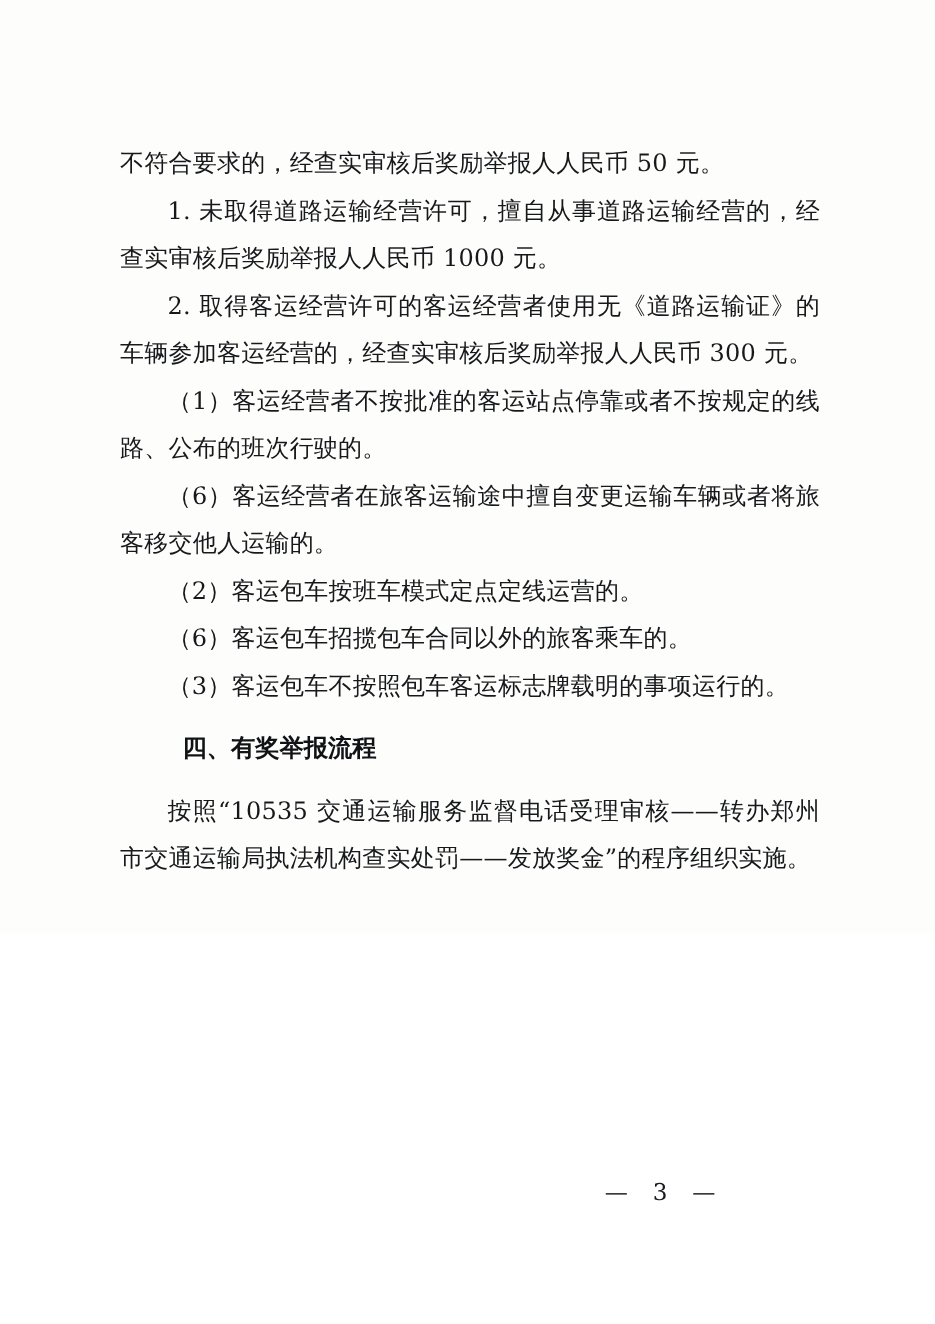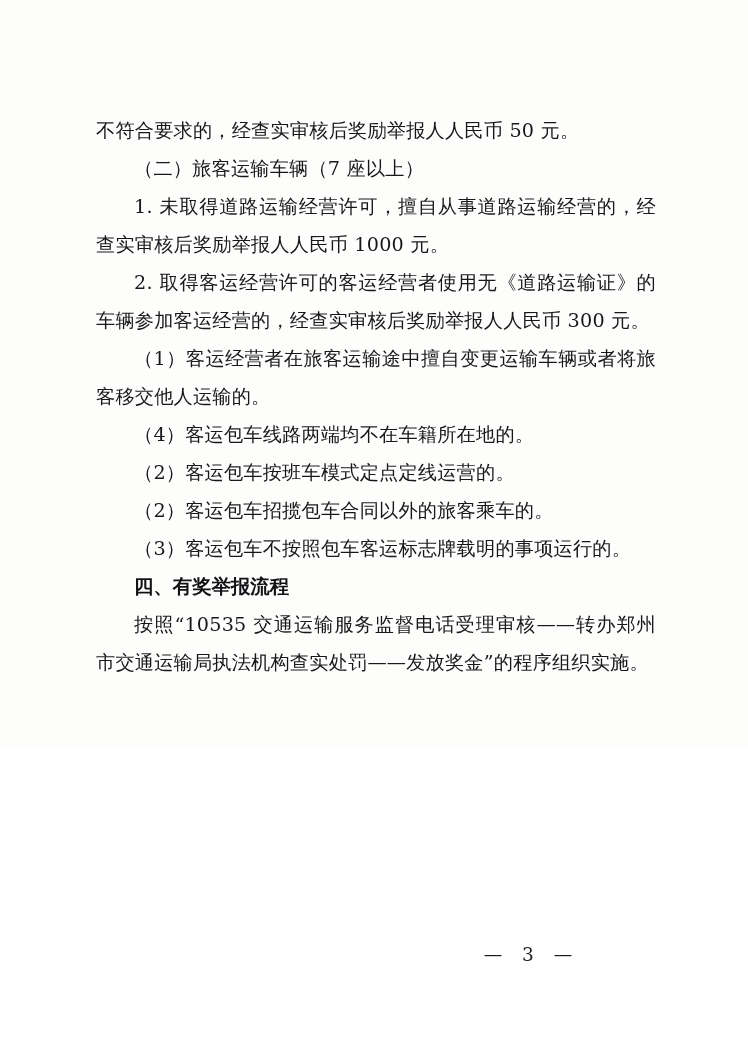--- a/index.html
+++ b/index.html
@@ -43,21 +43,21 @@
     text-indent: 38px;
   }
   .indent-0 {
     text-indent: 0;
   }
   .heading {
     font-size: 19.4px;
     line-height: 38px;
     font-weight: bold;
     text-indent: 38px;
-    margin: 0;
+    margin: 12px;
     color: #111215;
   }
   .footer {
     position: absolute;
     left: 0;
     top: 944px;
     width: 748px;
     text-align: center;
     font-size: 18.5px;
     color: #1a1b1e;
@@ -72,27 +72,26 @@
     margin-left: 310px;
   }
 </style>
 </head>
 <body>
 
 <div class="page">
   <div class="content">
 
     <p class="para indent-0">不符合要求的，经查实审核后奖励举报人人民币 50 元。</p>
-    <p class="para indent-2">（二）旅客运输车辆（7 座以上）</p>
     <p class="para indent-2">1. 未取得道路运输经营许可，擅自从事道路运输经营的，经查实审核后奖励举报人人民币 1000 元。</p>
     <p class="para indent-2">2. 取得客运经营许可的客运经营者使用无《道路运输证》的车辆参加客运经营的，经查实审核后奖励举报人人民币 300 元。</p>
-    <p class="para indent-2">（1）客运经营者在旅客运输途中擅自变更运输车辆或者将旅客移交他人运输的。</p>
-    <p class="para indent-2">（4）客运包车线路两端均不在车籍所在地的。</p>
+    <p class="para indent-2">（1）客运经营者不按批准的客运站点停靠或者不按规定的线路、公布的班次行驶的。</p>
+    <p class="para indent-2">（6）客运经营者在旅客运输途中擅自变更运输车辆或者将旅客移交他人运输的。</p>
     <p class="para indent-2">（2）客运包车按班车模式定点定线运营的。</p>
-    <p class="para indent-2">（2）客运包车招揽包车合同以外的旅客乘车的。</p>
+    <p class="para indent-2">（6）客运包车招揽包车合同以外的旅客乘车的。</p>
     <p class="para indent-2">（3）客运包车不按照包车客运标志牌载明的事项运行的。</p>
 
     <h2 class="heading">四、有奖举报流程</h2>
 
     <p class="para indent-2">按照“10535 交通运输服务监督电话受理审核——转办郑州市交通运输局执法机构查实处罚——发放奖金”的程序组织实施。</p>
   </div>
 
   <div class="footer">
     <span class="footer-inner">
       <span>—</span>

